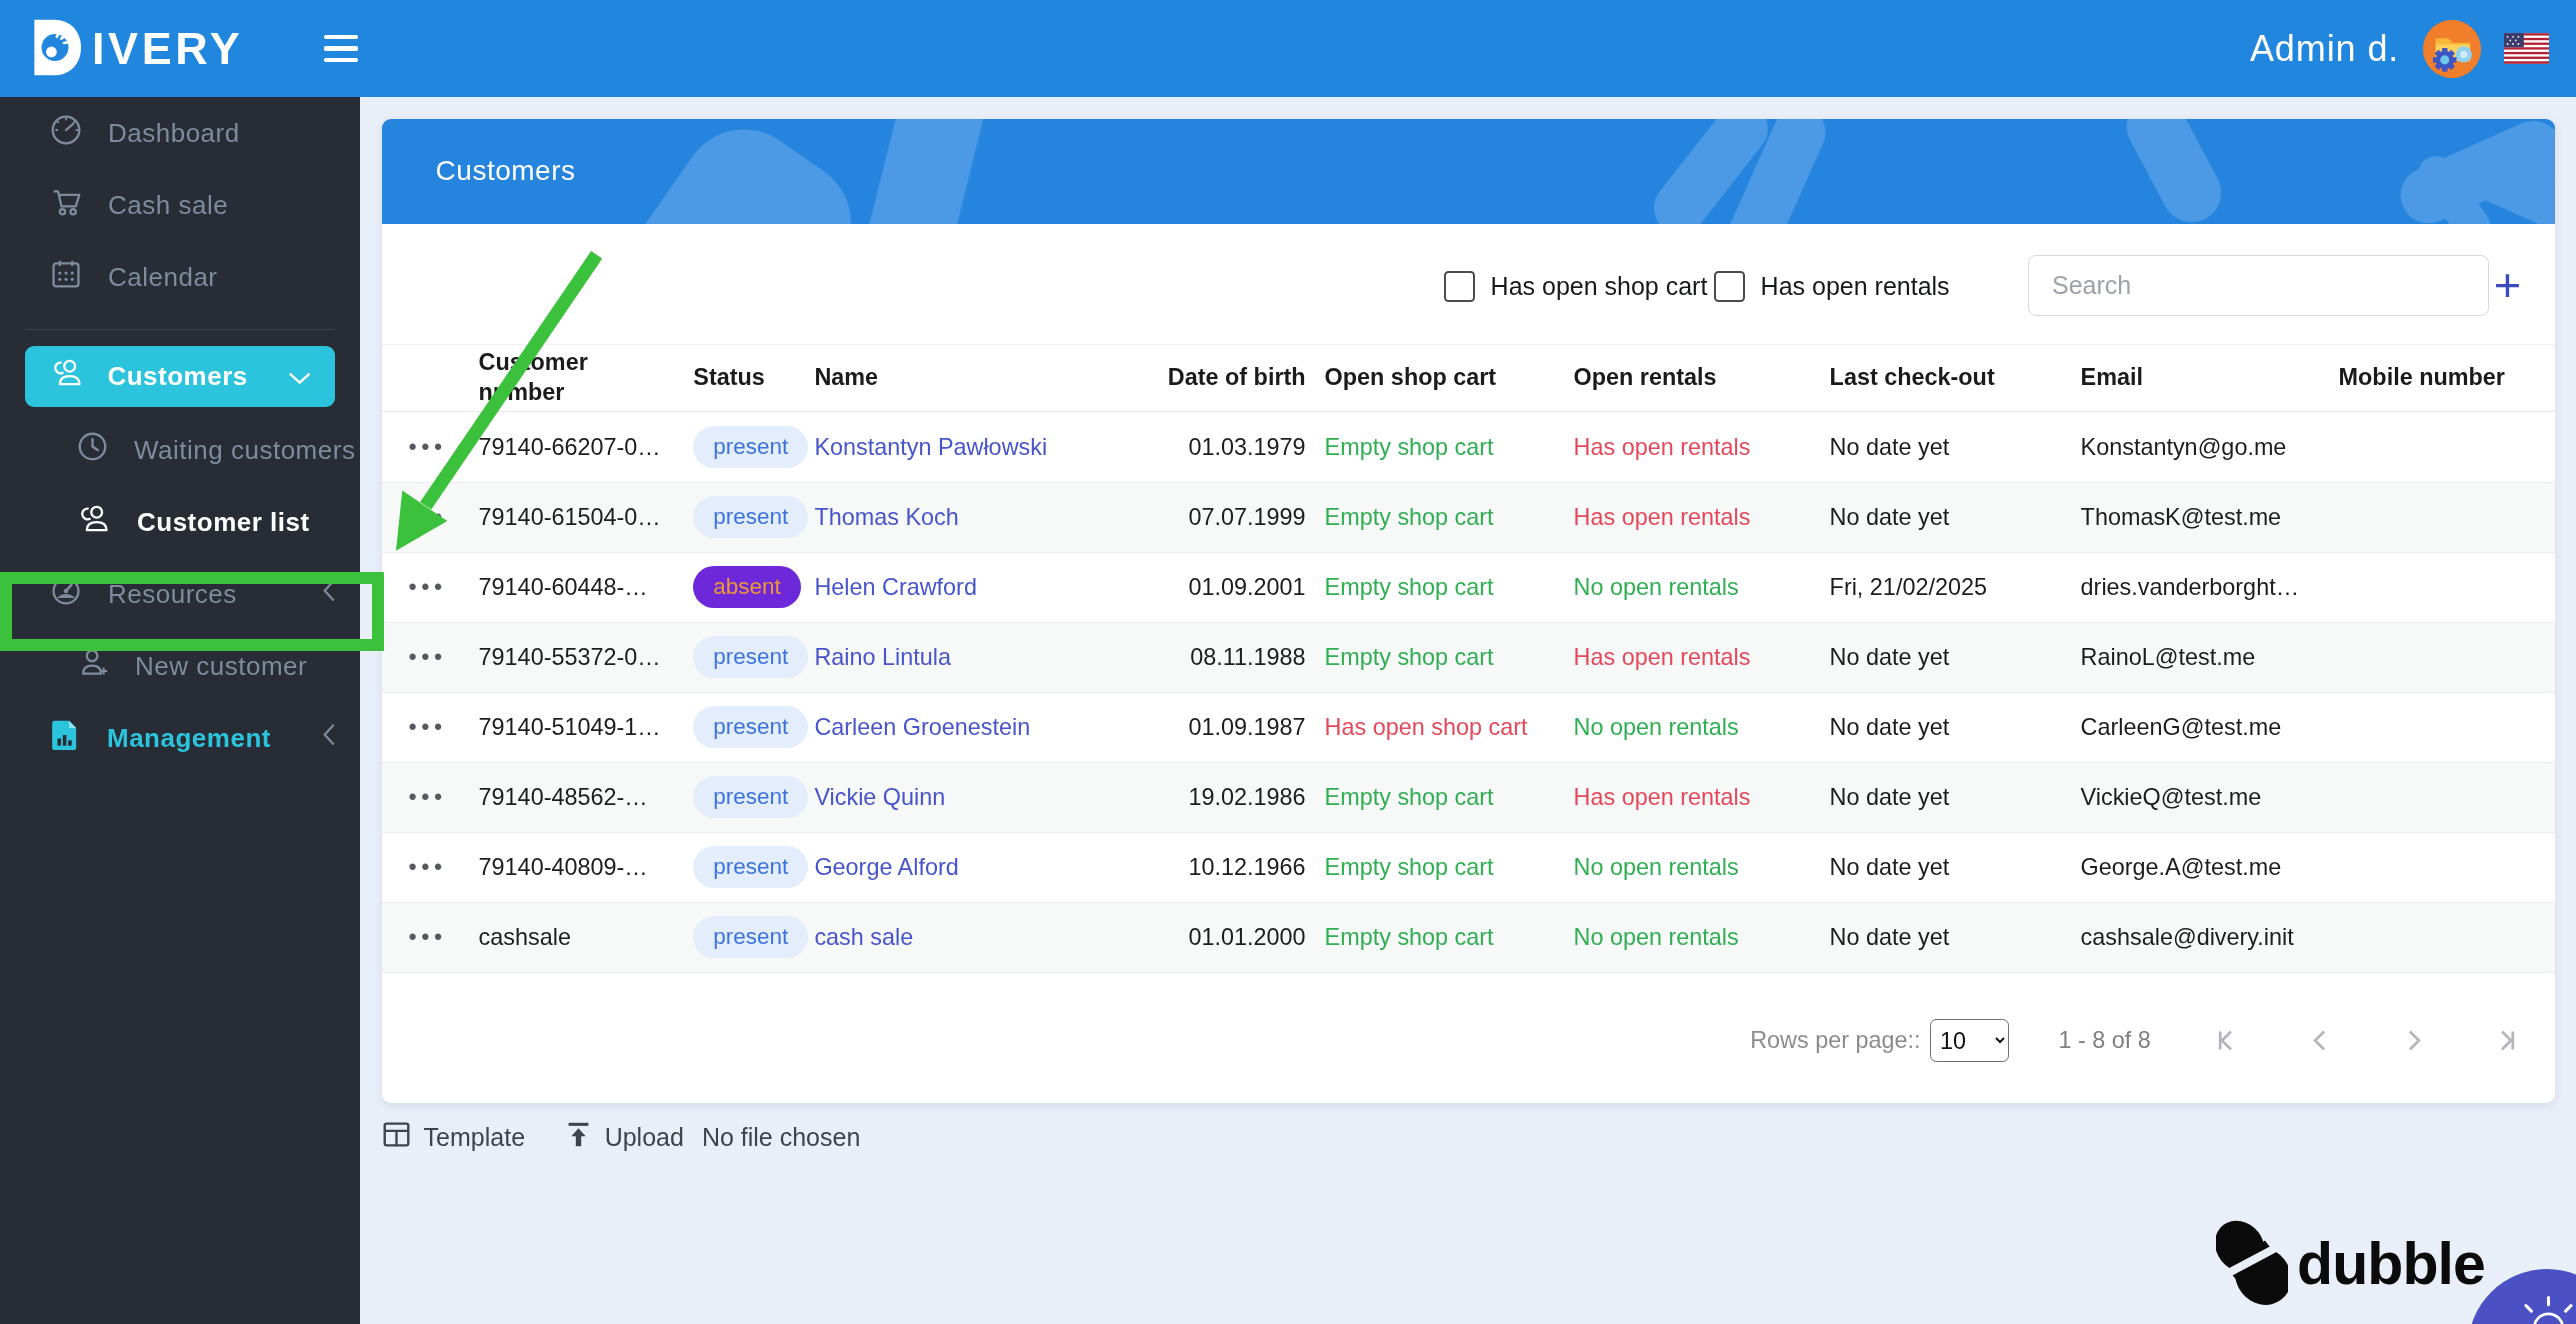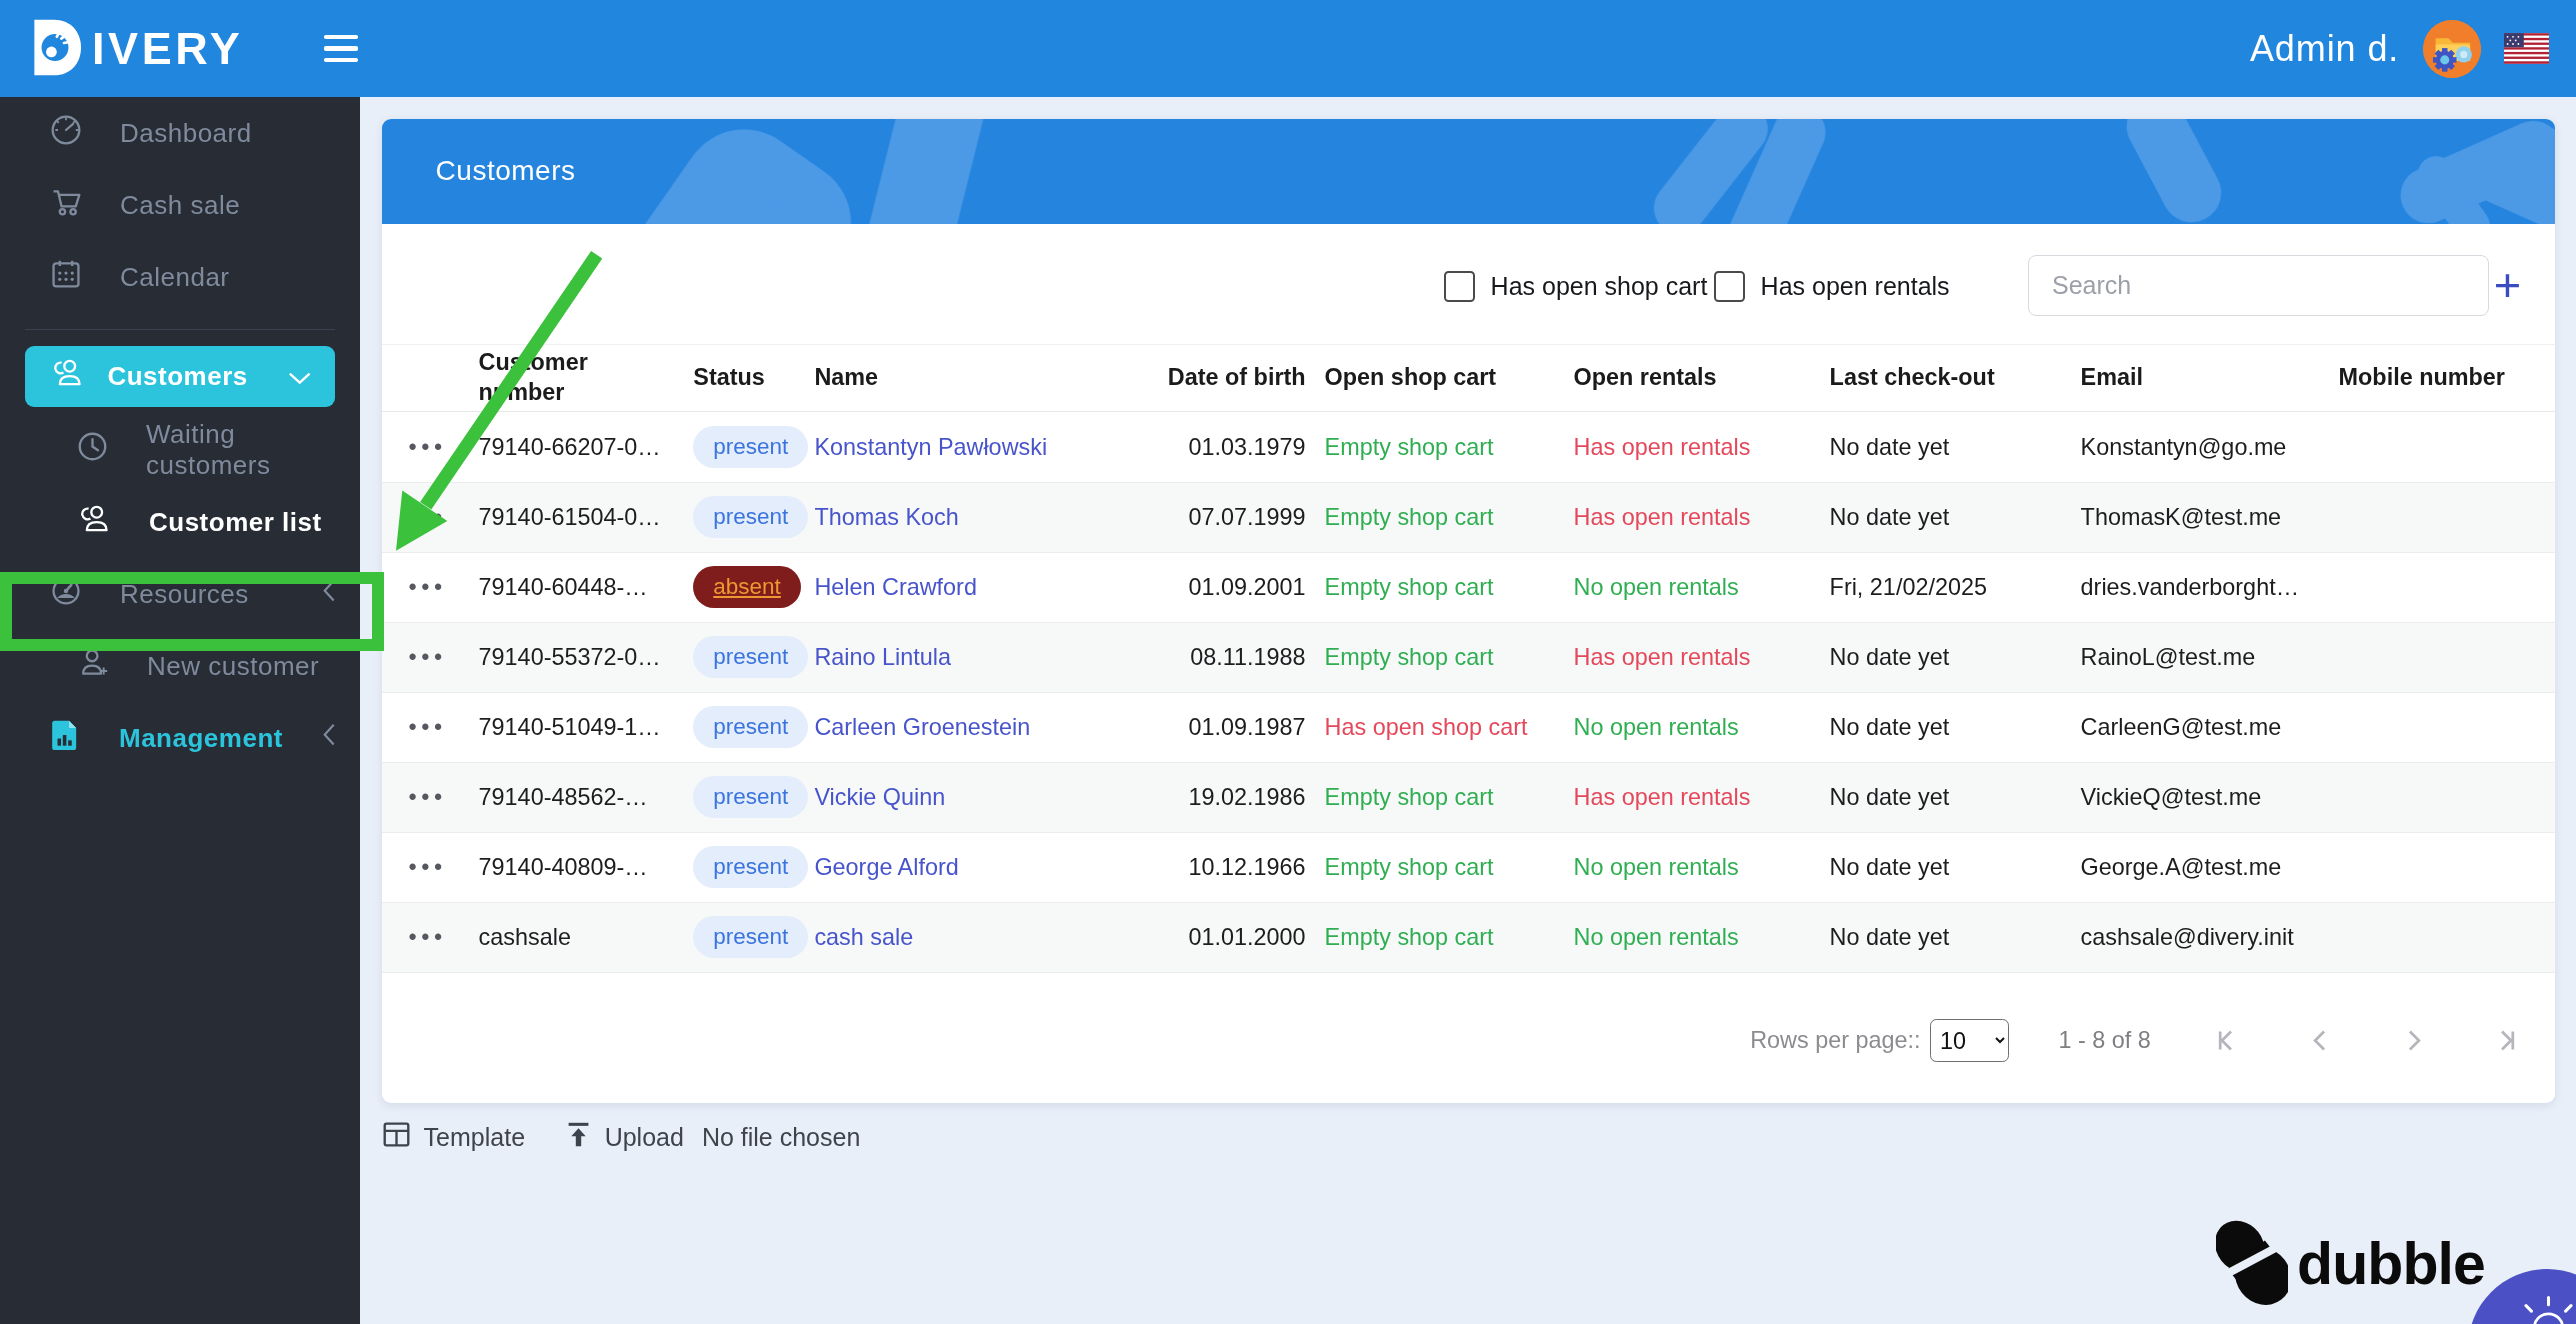--- a/index.html
+++ b/index.html
@@ -14,21 +14,21 @@
   .brand-text { color:#fff; font-size:45px; font-weight:700; letter-spacing:3.6px; }
   .hamburger { margin-left:81px; background:none; border:none; cursor:pointer; display:flex; flex-direction:column; gap:7.2px; }
   .hamburger span { display:block; width:34px; height:4.5px; background:#fff; border-radius:1.8px; }
   .top-right { margin-left:auto; display:flex; align-items:center; gap:23.4px; }
   .admin-name { color:#fff; font-size:36px; font-weight:400; letter-spacing:0.9px; }
   .avatar { width:58px; height:58px; border-radius:50%; overflow:hidden; background:#F07E2B; }
   .flag { width:45px; height:31px; }
 
   
   .sidebar { position:absolute; left:0; top:97px; width:360px; height:1228px; background:#272C35; z-index:4; }
-  .nav-item { position:relative; height:72px; display:flex; align-items:center; gap:38px;
+  .nav-item { position:relative; height:72px; display:flex; align-items:center; gap:26px;
               padding-left:50px; color:#7F8B9D; font-size:26px; letter-spacing:0.5px; cursor:pointer; }
   .nav-item svg { flex:0 0 auto; }
   .nav-sub { padding-left:77px; }
   .nav-divider { height:0.9px; background:#3A4150; margin:16px 25px; }
   .nav-active-btn { margin:7.2px 25px; height:61px; border-radius:9px; background:#2BC4DC; color:#fff;
                     display:flex; align-items:center; gap:23.4px; padding-left:25px; position:relative;
                     font-size:26px; font-weight:600; letter-spacing:0.5px; cursor:pointer; }
   .chev-right { position:absolute; right:23.4px; font-size:27px; color:inherit; }
   .nav-white { color:#fff; font-weight:600; }
   .nav-cyan { color:#2BC4DC; font-weight:600; }
@@ -67,21 +67,21 @@
   .c-st  { padding-left:2.7px; }
   .c-name{ padding-left:10.8px; }
   .c-dob { padding-left:18px;text-align:right; }
   .c-cart{ padding-left:19px; }
   .c-ren { padding-left:20px; }
   .c-out { padding-left:20px; }
   .c-em  { padding-left:19px; }
   .c-mob { padding-left:21px; }
   .badge { display:inline-block; font-size:22.5px; padding:8px 20px; border-radius:23.4px; }
   .badge.present { background:#E4EDFB; color:#3B74DE; }
-  .badge.absent  { background:#7f1d1d; color:#EF9831;text-decoration:underline; }
+  .badge.absent  { background:#6d28d9; color:#EF9831; }
   .name-link { color:#4754CB; cursor:pointer; }
   .pos { color:#2FAE52; }
   .neg { color:#E4485A; }
 
   
   .pager { position:absolute; right:31px; top:893px; height:58px; display:flex; align-items:center; gap:0; color:#8B8B90; font-size:23.4px; }
   .pager .lbl { margin-right:9px; }
   .rpp { width:79px; height:43px; font-size:23.4px; border:1.8px solid #6F6F6F; border-radius:6.3px; background:#fff; color:#111; padding:0 5.4px; font-family:"Liberation Sans",sans-serif; }
   .range { margin-left:50px; color:#7E7E83; }
   .pg-btn { background:none; border:none; margin-left:59px; cursor:pointer; padding:3.6px; }

